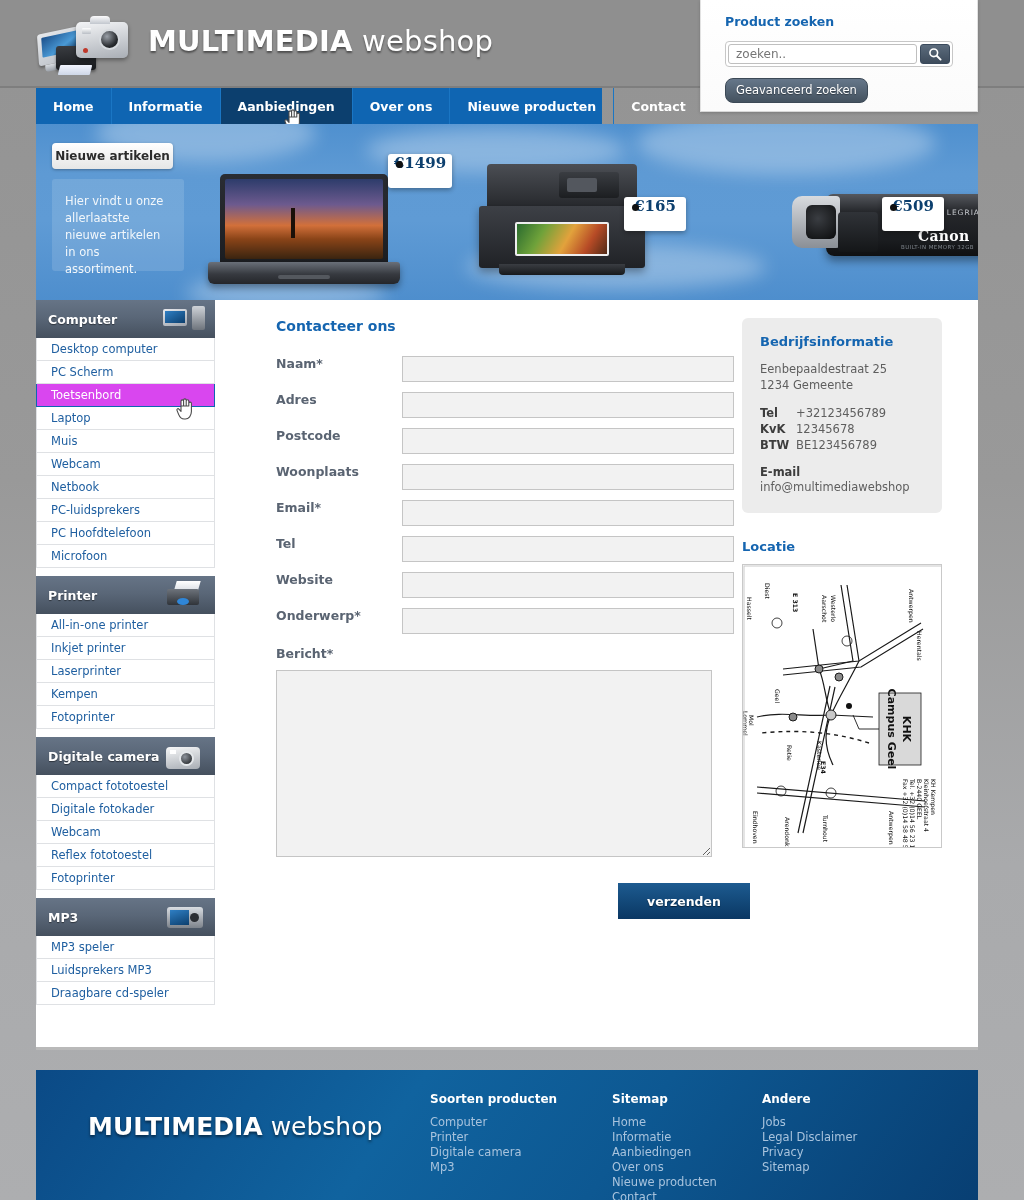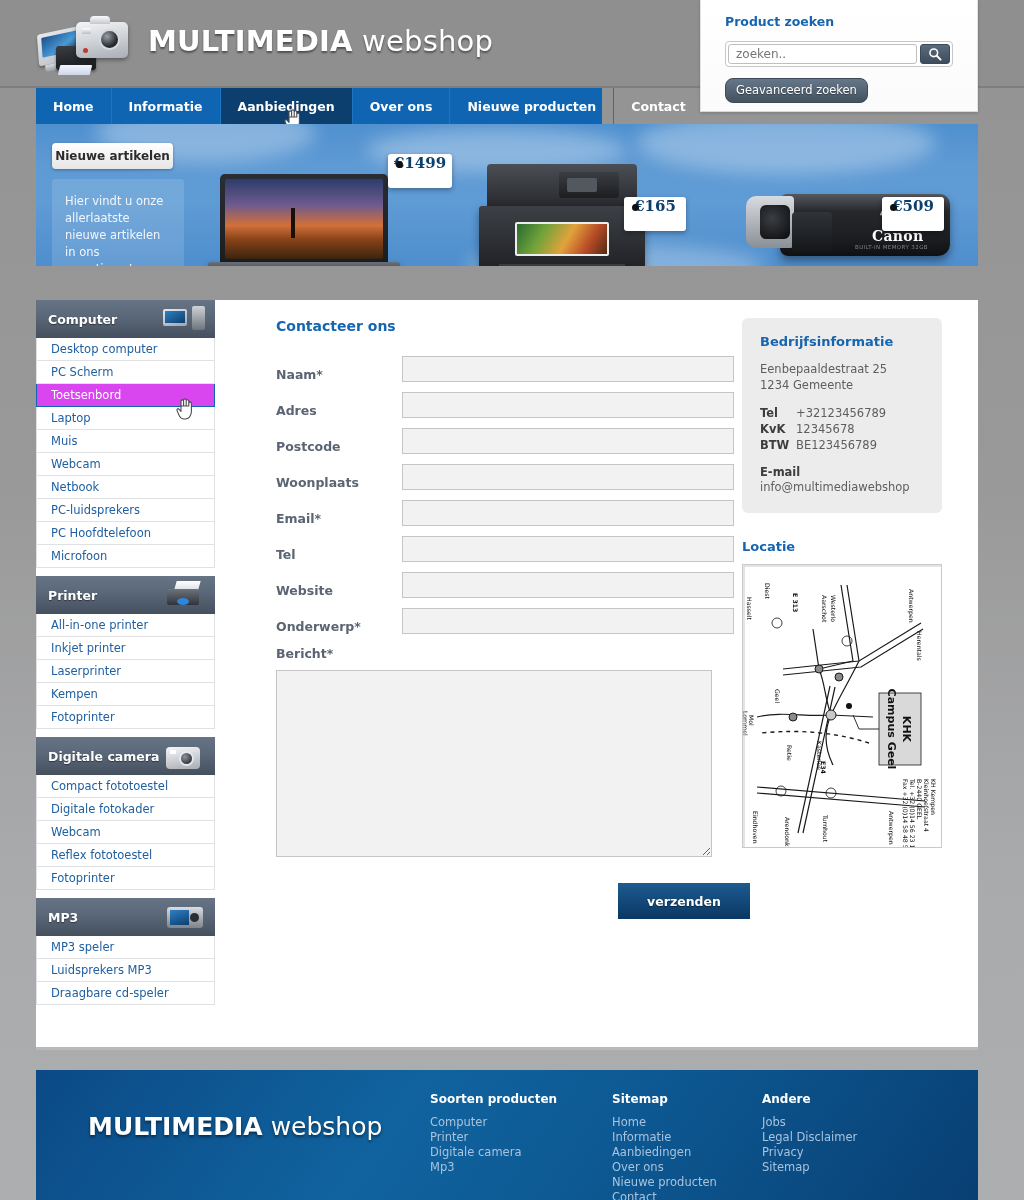--- a/index.html
+++ b/index.html
@@ -77,21 +77,21 @@
      background:#0f65b2; display:flex; }
   .nav-item { height:36px; display:flex; align-items:center; justify-content:center;
     padding:0 17px; color:#fff; font-size:12.5px; font-weight:bold; cursor:pointer;
     border-right:1px solid #1a76c4; position:relative; white-space:nowrap;}
   .nav-item:last-child { border-right:none;}
   .nav-item.active { background:#0c3f6e; }
   #cursor-nav { position:absolute; left:283px; top:108px; width:20px; height:24px; pointer-events:none; }
   #cursor-side { position:absolute; left:175px; top:397px; width:20px; height:24px; pointer-events:none;}
 
   
-  #banner { position:absolute; left:36px; top:124px; width:942px; height:142px;
+  #banner { position:absolute; left:36px; top:124px; width:942px; height:176px;
     background:linear-gradient(180deg,#4f90cf 0%,#5e9ad4 28%,#5f9bd5 55%,#4e8ecd 100%);
     overflow:hidden;}
   .cloud { position:absolute; background:rgba(255,255,255,.30); border-radius:50%; filter:blur(9px);}
   #newbtn { position:absolute; left:16px; top:19px; width:121px; height:26px;
     background:linear-gradient(180deg,#ffffff,#e6e6e6); border-radius:4px;
     display:flex; align-items:center; justify-content:center;
     font-size:12px; font-weight:bold; color:#2c2c2c; box-shadow:0 1px 3px rgba(0,0,0,.3); cursor:pointer;}
   #newtext { position:absolute; left:16px; top:55px; width:132px; height:92px;
     background:rgba(255,255,255,.13); border-radius:3px; padding:14px 13px;
     color:#f2f7fb; font-size:11.5px; line-height:17px; }
@@ -121,21 +121,21 @@
   .pr-body { position:absolute; left:0; top:42px; width:166px; height:62px;
     background:linear-gradient(180deg,#3d4046,#202226); border-radius:3px;
     box-shadow:0 4px 8px rgba(0,0,0,.35);}
   .pr-photo { position:absolute; left:36px; top:58px; width:94px; height:34px;
     background:linear-gradient(120deg,#2a6b2f 0%,#6fa23a 28%,#e2a23c 55%,#b74b26 78%,#512a16 100%);
     border-radius:2px; border:2px solid #eee;}
   .pr-tray { position:absolute; left:20px; top:100px; width:126px; height:11px;
     background:linear-gradient(180deg,#3a3d42,#17191c); border-radius:0 0 4px 4px;}
 
   
-  .camcorder { position:absolute; left:710px; top:62px; width:204px; height:90px;}
+  .camcorder { position:absolute; left:756px; top:62px; width:204px; height:90px;}
   .cc-body { position:absolute; left:34px; top:8px; width:170px; height:62px;
     background:linear-gradient(180deg,#55585e 0%,#26282c 28%,#1a1c1f 75%,#0f1012 100%);
     border-radius:7px 10px 12px 8px; box-shadow:0 5px 9px rgba(0,0,0,.38);}
   .cc-lens { position:absolute; left:0px; top:10px; width:48px; height:52px;
     background:linear-gradient(180deg,#d8dbdf,#8a8f96); border-radius:10px 4px 4px 10px;}
   .cc-lens:after{content:""; position:absolute; right:4px; top:9px; width:30px; height:34px;
     background:radial-gradient(circle at 40% 40%,#3a3d42,#0a0b0c); border-radius:6px;}
   .cc-grip { position:absolute; left:46px; top:26px; width:40px; height:40px;
     background:linear-gradient(180deg,#303338,#141618); border-radius:4px;}
   .cc-45 { position:absolute; left:100px; top:14px; color:#d5d8dc; font-size:8.5px; font-weight:bold;}
@@ -177,21 +177,21 @@
   .ic-cm .bd{position:absolute;left:3px;top:5px;width:34px;height:22px;background:linear-gradient(170deg,#f6f7f8,#a8adb4);border-radius:4px;}
   .ic-cm .ln{position:absolute;left:16px;top:9px;width:15px;height:15px;border-radius:50%;background:radial-gradient(circle at 35% 35%,#8e949c,#15171a);border:2px solid #e5e8eb;}
   .ic-cm .fl{position:absolute;left:7px;top:8px;width:6px;height:4px;background:#fff;}
   .ic-mp .bd{position:absolute;left:4px;top:4px;width:36px;height:21px;background:linear-gradient(180deg,#d9dde2,#7d838b);border-radius:3px;}
   .ic-mp .sc{position:absolute;left:7px;top:7px;width:19px;height:15px;background:linear-gradient(160deg,#2f7fc4,#0c3f6e);}
   .ic-mp .wh{position:absolute;right:8px;top:10px;width:9px;height:9px;border-radius:50%;background:#2b2e33;}
 
   
   #content { position:absolute; left:202px; top:0; width:740px; padding:18px 0 0 0;}
   #content-title { color:#1565b0; font-weight:bold; font-size:14px; margin-left:38px; margin-bottom:22px;}
-  .frow { display:flex; align-items:flex-end; margin:0 0 10px 38px;gap:24px; }
+  .frow { display:flex; align-items:flex-start; margin:0 0 10px 38px;gap:24px; }
   .flabel { width:102px; font-size:12.5px; color:#5a6472; font-weight:bold;}
   .finput { width:332px; height:26px; background:#f2f2f2; border:1px solid #c5c5c5; }
   #bericht-label { margin-left:38px; font-size:12.5px; color:#5a6472; font-weight:bold; margin-top:12px; margin-bottom:9px;}
   #bericht-box { margin-left:38px; width:436px; height:187px; background:#f2f2f2; border:1px solid #c5c5c5;}
   #verzenden { margin-left:38px; margin-top:22px; width:132px; height:36px;
     background:linear-gradient(180deg,#1d5b90,#0a3763); color:#fff; font-size:12.5px; font-weight:bold;
     display:flex; align-items:center; justify-content:center; cursor:pointer; text-shadow:0 1px 1px rgba(0,0,0,.5);
     border:none; font-family:"DejaVu Sans",sans-serif;}
   #verzenden-wrap{display:flex; justify-content:flex-end; width:474px; margin-left:38px;align-items:center;}
 

